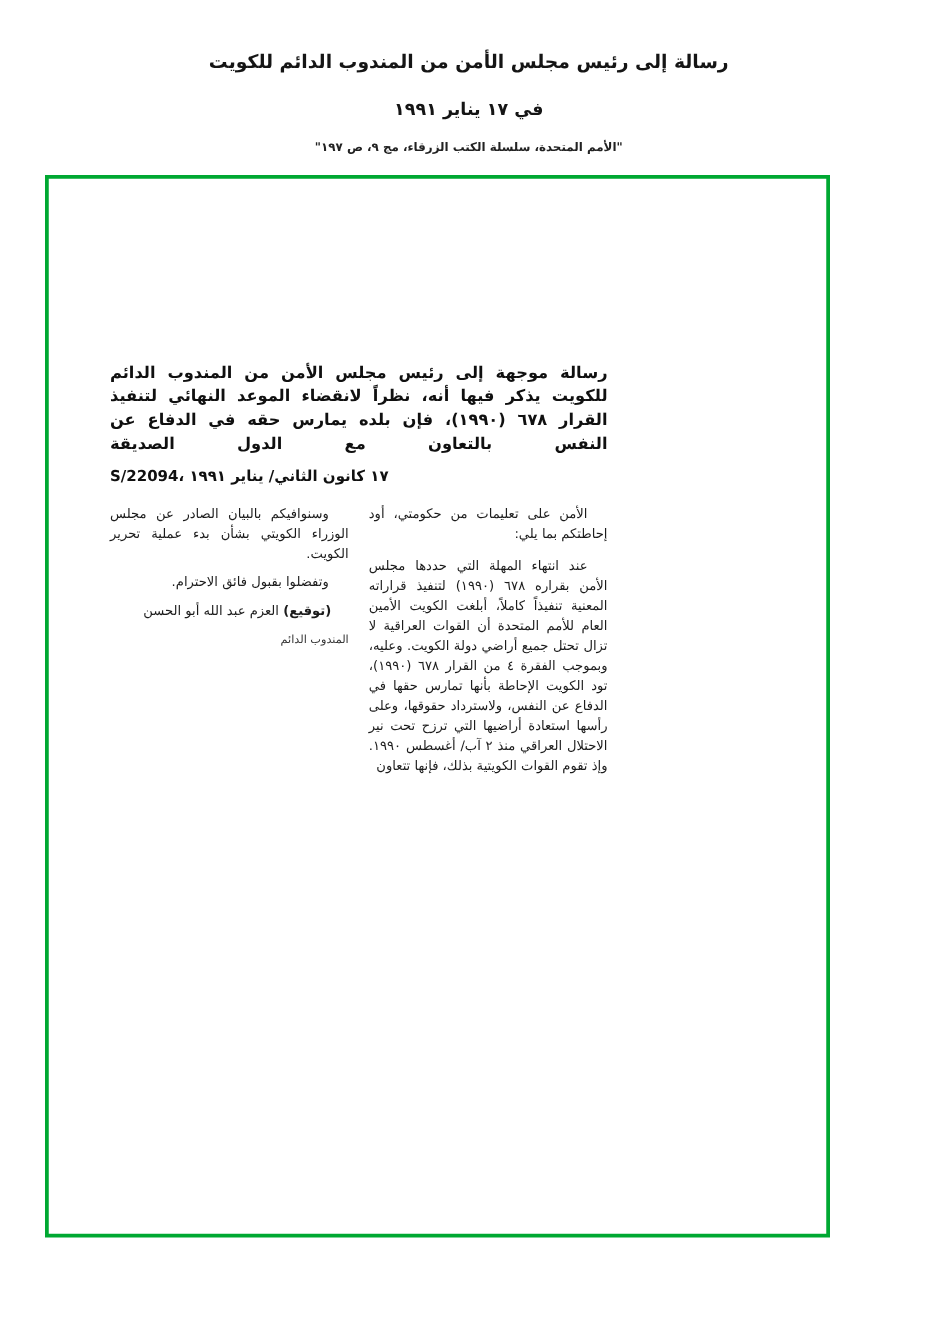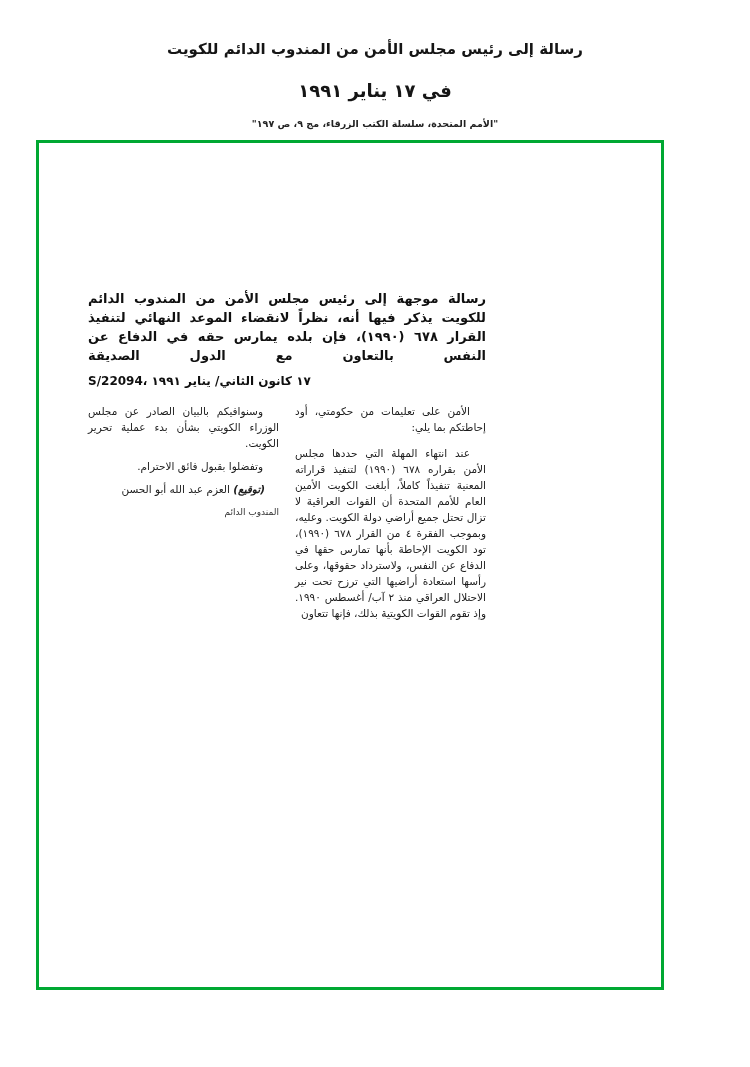--- a/index.html
+++ b/index.html
@@ -9,21 +9,21 @@
     background: #ffffff;
     color: #151515;
     font-family: "DejaVu Sans", sans-serif;
     position: relative;
     overflow: hidden;
   }
 
   
   .page-header { text-align: center; padding-top: 40px; direction: rtl; }
   .doc-title { font-size: 15px; font-weight: bold; letter-spacing: 0.2px; }
-  .doc-date  { font-size: 18px; font-weight: bold; margin-top: 22px; letter-spacing: 1px; }
+  .doc-date  { font-size: 14px; font-weight: bold; margin-top: 22px; letter-spacing: 1px; }
   .doc-source{ font-size: 9.5px; font-weight: bold; margin-top: 17px; color: #222; }
 
   
   .frame {
     position: absolute;
     left: 36px; top: 140px;
     width: 628px; height: 850px;
     border: 3px solid #00a832;
     background: #ffffff;
     box-sizing: border-box;
@@ -65,21 +65,21 @@
     font-size: 10.5px;
     line-height: 16px;
     text-align: justify;
     color: #1c1c1c;
   }
   .col p { margin: 0 0 7px 0; }
   .col p.indent { text-indent: 16px; }
   .col p.long { margin-top: 10px; }
 
   .signature-line { margin-top: 10px; text-indent: 14px; }
-  .signature-label { font-weight: bold; font-style: italic; }
+  .signature-label { font-weight: bold; }
   .signatory-title { font-size: 9px; margin-top: 2px; color: #333; }
 </style>
 </head>
 <body>
 
 <div class="page-header">
   <div class="doc-title">رسالة إلى رئيس مجلس الأمن من المندوب الدائم للكويت</div>
   <div class="doc-date">في ١٧ يناير ١٩٩١</div>
   <div class="doc-source">"الأمم المتحدة، سلسلة الكتب الزرقاء، مج ٩، ص ١٩٧"</div>
 </div>

